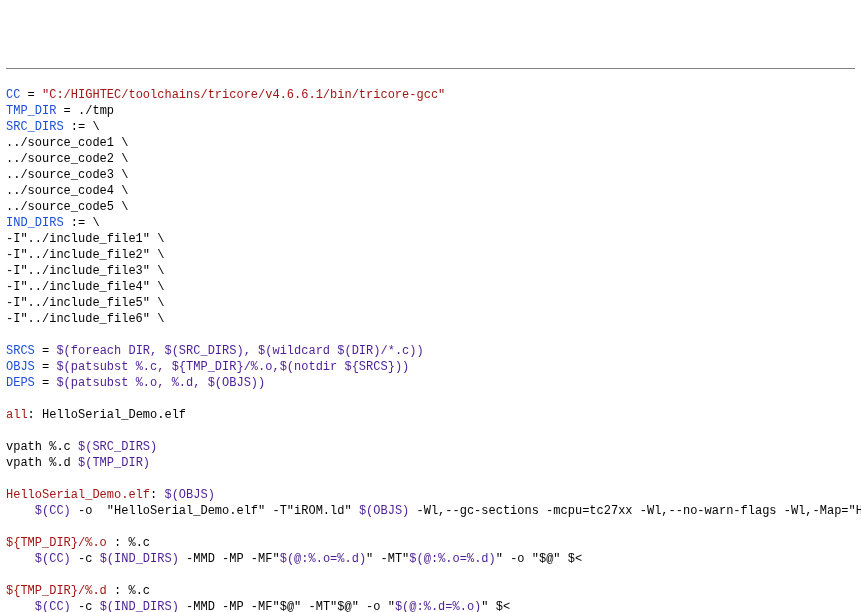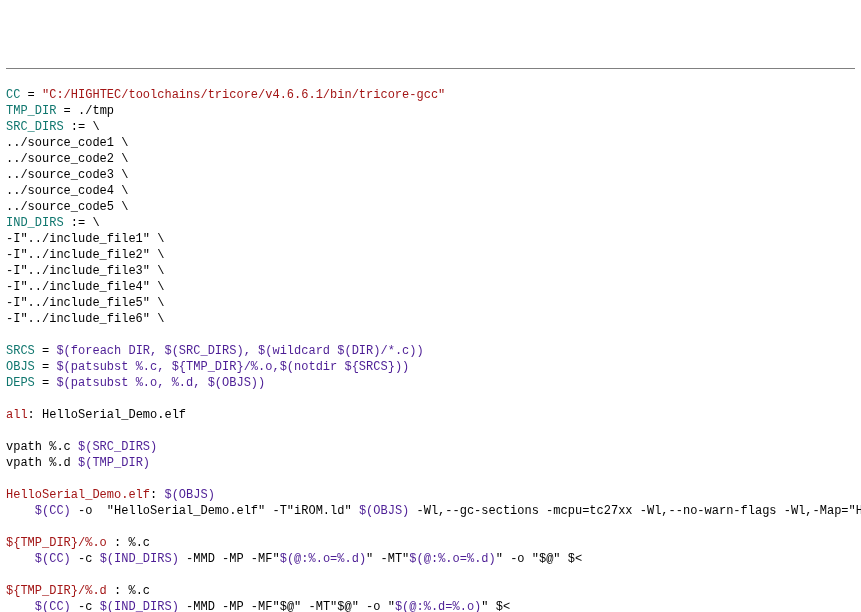--- a/index.html
+++ b/index.html
@@ -6,21 +6,21 @@
     margin: 0;
     padding: 4px 6px;
     font-family: "Courier New", monospace;
     font-size: 12px;
     line-height: 16px;
     background: #ffffff;
     color: #000000;
     white-space: pre;
   }
   .line { display: block; }
-  .kw   { color: #0f766e; }  
+  .kw   { color: #1d4ed8; }  
   .var  { color: #4c1d95; }  
   .tgt  { color: #a31515; }  
   .str  { color: #a31515; }  
   .txt  { color: #000000; }
   #code { display:block; }
   hr.topline { border:none; border-top:1px solid #808080; margin:0 0 2px 0; }
 </style>
 </head>
 <body>
 

